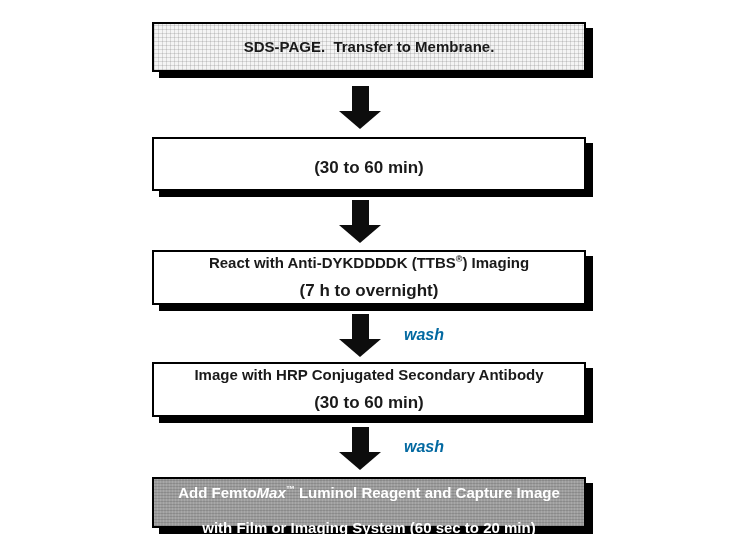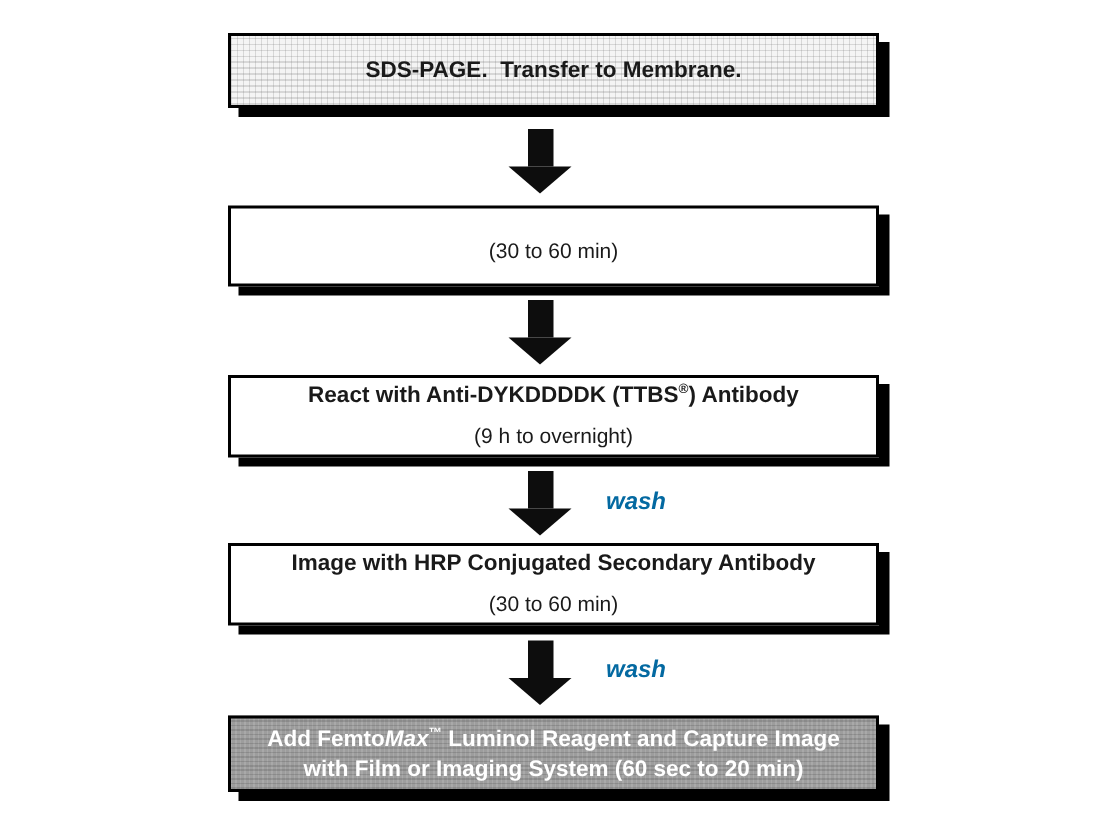--- a/index.html
+++ b/index.html
@@ -23,22 +23,22 @@
   #box2{top:137px;height:54px;}
   #box3{top:250px;height:55px;}
   #box4{top:362px;height:55px;}
   #box5{top:477px;height:51px;
     background-color:#9d9d9d;
     background-image:
       repeating-linear-gradient(0deg, rgba(0,0,0,0.12) 0px, rgba(0,0,0,0.12) 1px, transparent 1px, transparent 3px),
       repeating-linear-gradient(90deg, rgba(255,255,255,0.12) 0px, rgba(255,255,255,0.12) 1px, transparent 1px, transparent 3px);
   }
   .line1{font-size:15px;font-weight:bold;line-height:1.25;white-space:pre-wrap;}
-  .line2{font-size:14px;font-weight:normal;line-height:1.25;margin-top:8px;white-space:pre-wrap;}
-  #box5 .line1,#box5 .line2{color:#ffffff;font-weight:bold;font-size:15px;margin-top:1px;}
+  .line2{font-size:17px;font-weight:bold;line-height:1.25;margin-top:8px;white-space:pre-wrap;}
+  #box5 .line1,#box5 .line2{color:#ffffff;font-weight:bold;font-size:15px;margin-top:16px;}
   .sup{font-size:9px;vertical-align:super;line-height:0;}
   .it{font-style:italic;}
   .arrow{position:absolute;left:339px;width:42px;}
   #arrow1{top:86px;} #arrow2{top:200px;} #arrow3{top:314px;} #arrow4{top:427px;}
   .arrow .stem{width:17px;height:25px;background:#0d0d0d;margin:0 auto;}
   .arrow .head{width:0;height:0;margin:0 auto;
     border-left:21px solid transparent;border-right:21px solid transparent;
     border-top:18px solid #0d0d0d;}
   .wash{
     position:absolute;left:404px;font-size:16px;font-style:italic;font-weight:600;color:#0369a1;
@@ -62,22 +62,22 @@
   <div class="box" id="box2">
     <div class="line2">(30 to 60 min)</div>
   </div>
 
   <div class="arrow" id="arrow2">
     <div class="stem"></div>
     <div class="head"></div>
   </div>
 
   <div class="box" id="box3">
-    <div class="line1"><span>React with Anti-DYKDDDDK (TTBS</span><span class="sup">®</span><span>) Antibody</span></div>
-    <div class="line2">(9 h to overnight)</div>
+    <div class="line1"><span>React with Anti-DYKDDDDK (TTBS</span><span class="sup">®</span><span>) Imaging</span></div>
+    <div class="line2">(7 h to overnight)</div>
   </div>
 
   <div class="arrow" id="arrow3">
     <div class="stem"></div>
     <div class="head"></div>
   </div>
   <div class="wash" id="wash1">wash</div>
 
   <div class="box" id="box4">
     <div class="line1">Image with HRP Conjugated Secondary Antibody</div>

